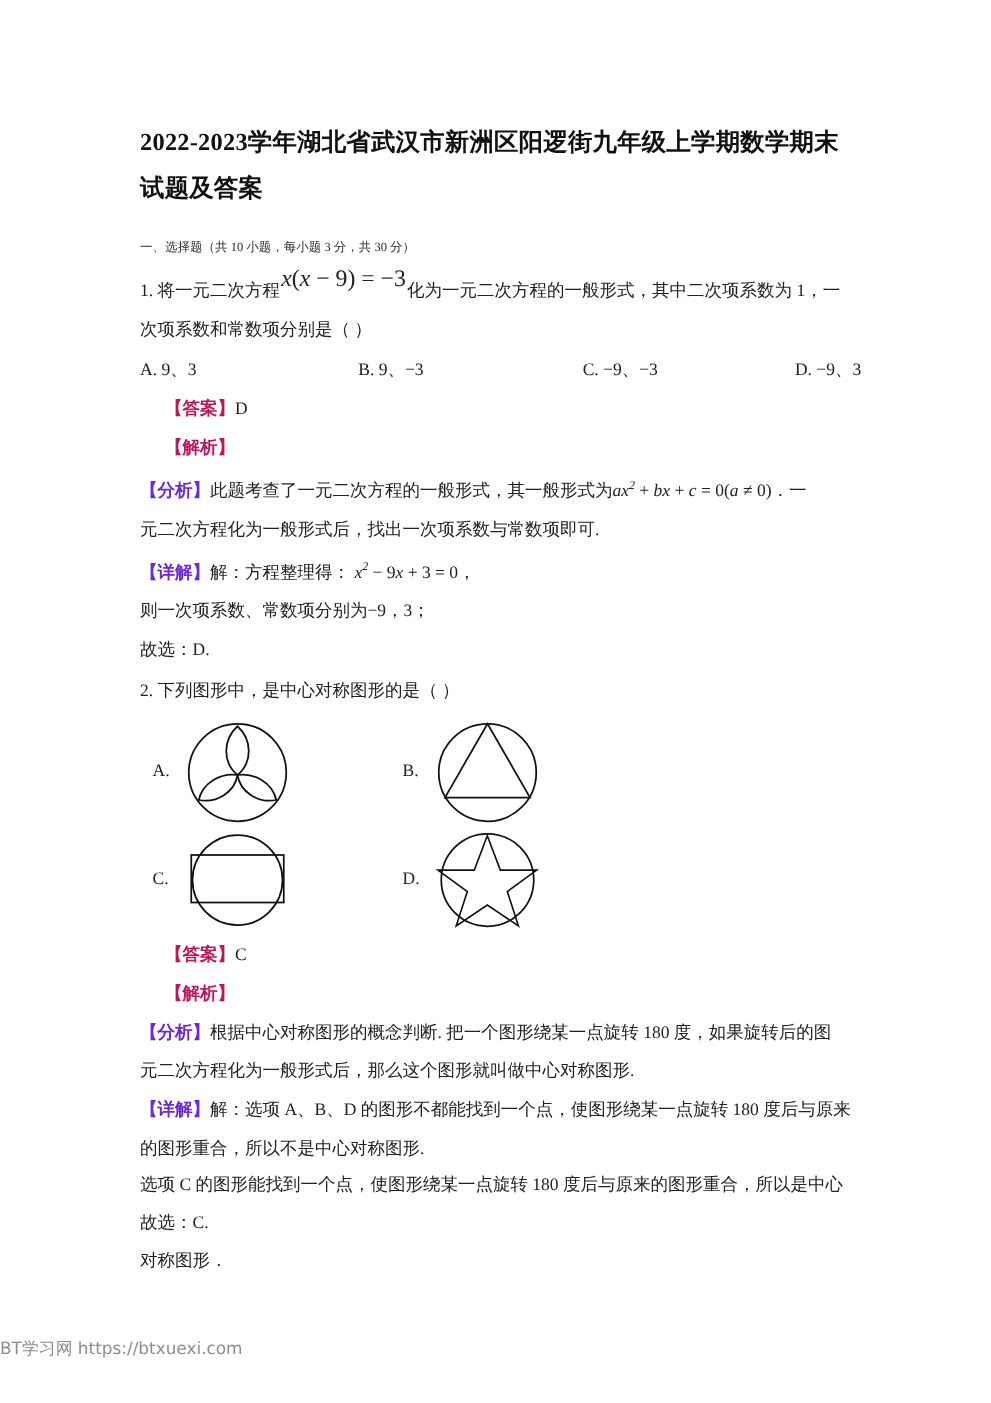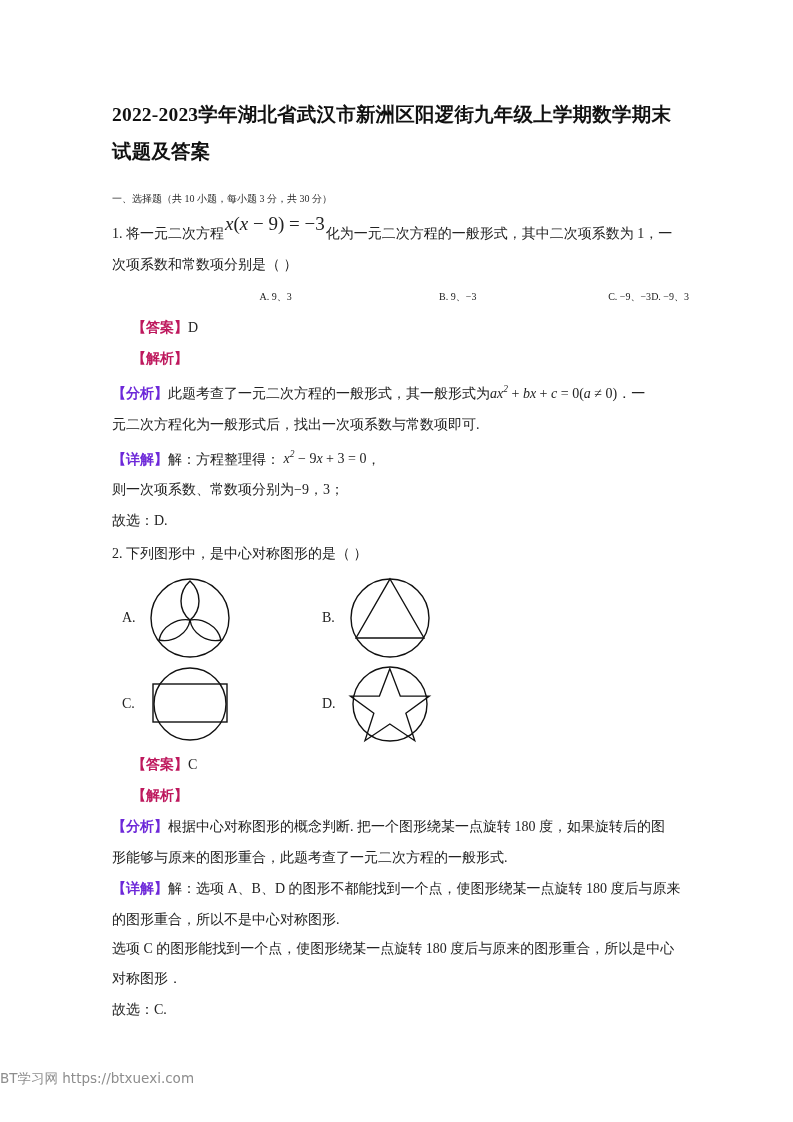--- a/index.html
+++ b/index.html
@@ -60,24 +60,23 @@
     font-size: 19px;
     padding: 0 1px;
   }
   sup.exp {
     font-size: 0.68em;
     vertical-align: super;
     font-style: italic;
   }
   .opts {
     display: flex;
-    font-size: 10px;
+    font-size: 14px;
     line-height: 30px;
     margin: 2px 0 0 0;
-    text-align: right;
   }
   .opt {
     white-space: nowrap;
   }
   .opt:nth-child(1) { width: 180px; }
   .opt:nth-child(2) { width: 185px; }
   .opt:nth-child(3) { width: 175px; }
   .opt:nth-child(4) { width: auto; }
   .tag {
     color: #be185d;
@@ -246,26 +245,26 @@
       <span class="tag">【答案】</span><span class="val">C</span>
     </p>
 
     <p class="ans-line">
       <span class="tag">【解析】</span>
     </p>
 
     <p class="expl-line">
       <span class="tag-dark">【分析】</span><span>根据中心对称图形的概念判断. 把一个图形绕某一点旋转 180 度，如果旋转后的图</span>
     </p>
-    <p class="expl-line">形能够与原来的图形重合，此题考查了一元二次方程的一般形式.</p>
+    <p class="expl-line">元二次方程化为一般形式后，那么这个图形就叫做中心对称图形.</p>
 
     <p class="expl-line">
       <span class="tag-dark">【详解】</span><span>解：选项 A、B、D 的图形不都能找到一个点，使图形绕某一点旋转 180 度后与原来</span>
     </p>
     <p class="expl-line">的图形重合，所以不是中心对称图形.</p>
     <p class="expl-line expl-tight">选项 C 的图形能找到一个点，使图形绕某一点旋转 180 度后与原来的图形重合，所以是中心</p>
+    <p class="expl-line">故选：C.</p>
     <p class="expl-line">对称图形．</p>
-    <p class="expl-line">故选：C.</p>
   </div>
 
 </div>
 
 <div class="footer">BT学习网 https://btxuexi.com</div>
 
 </body></html>

